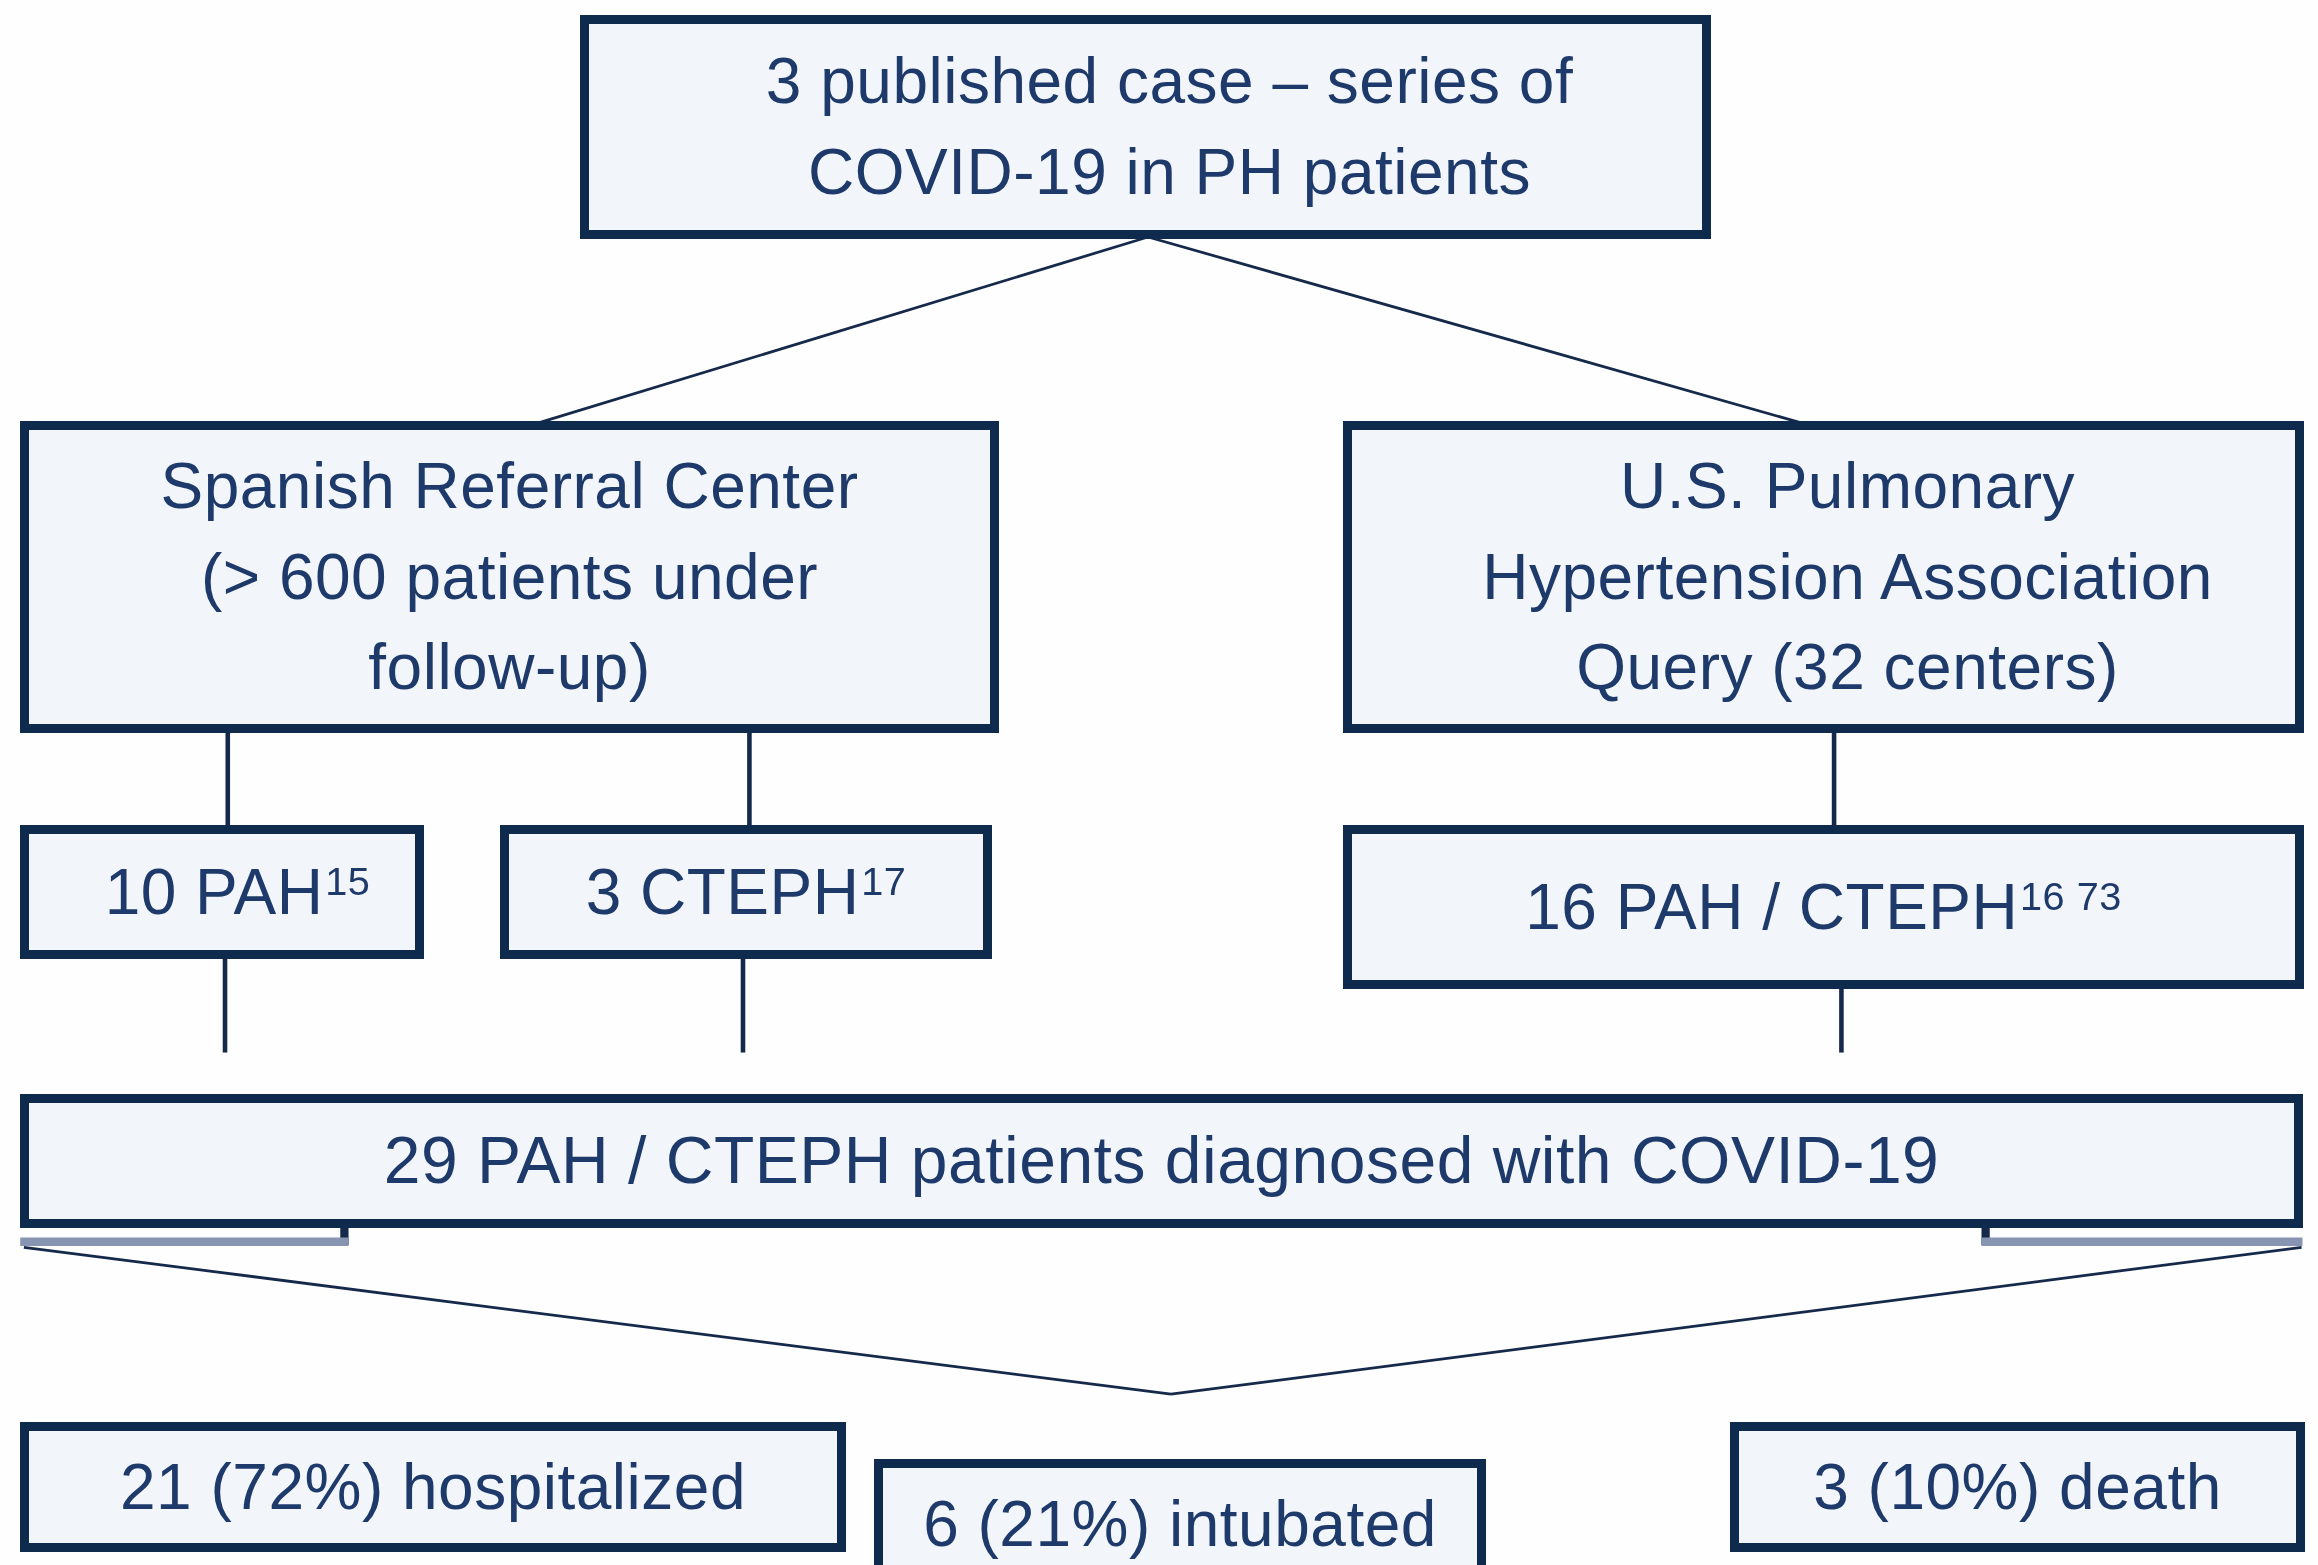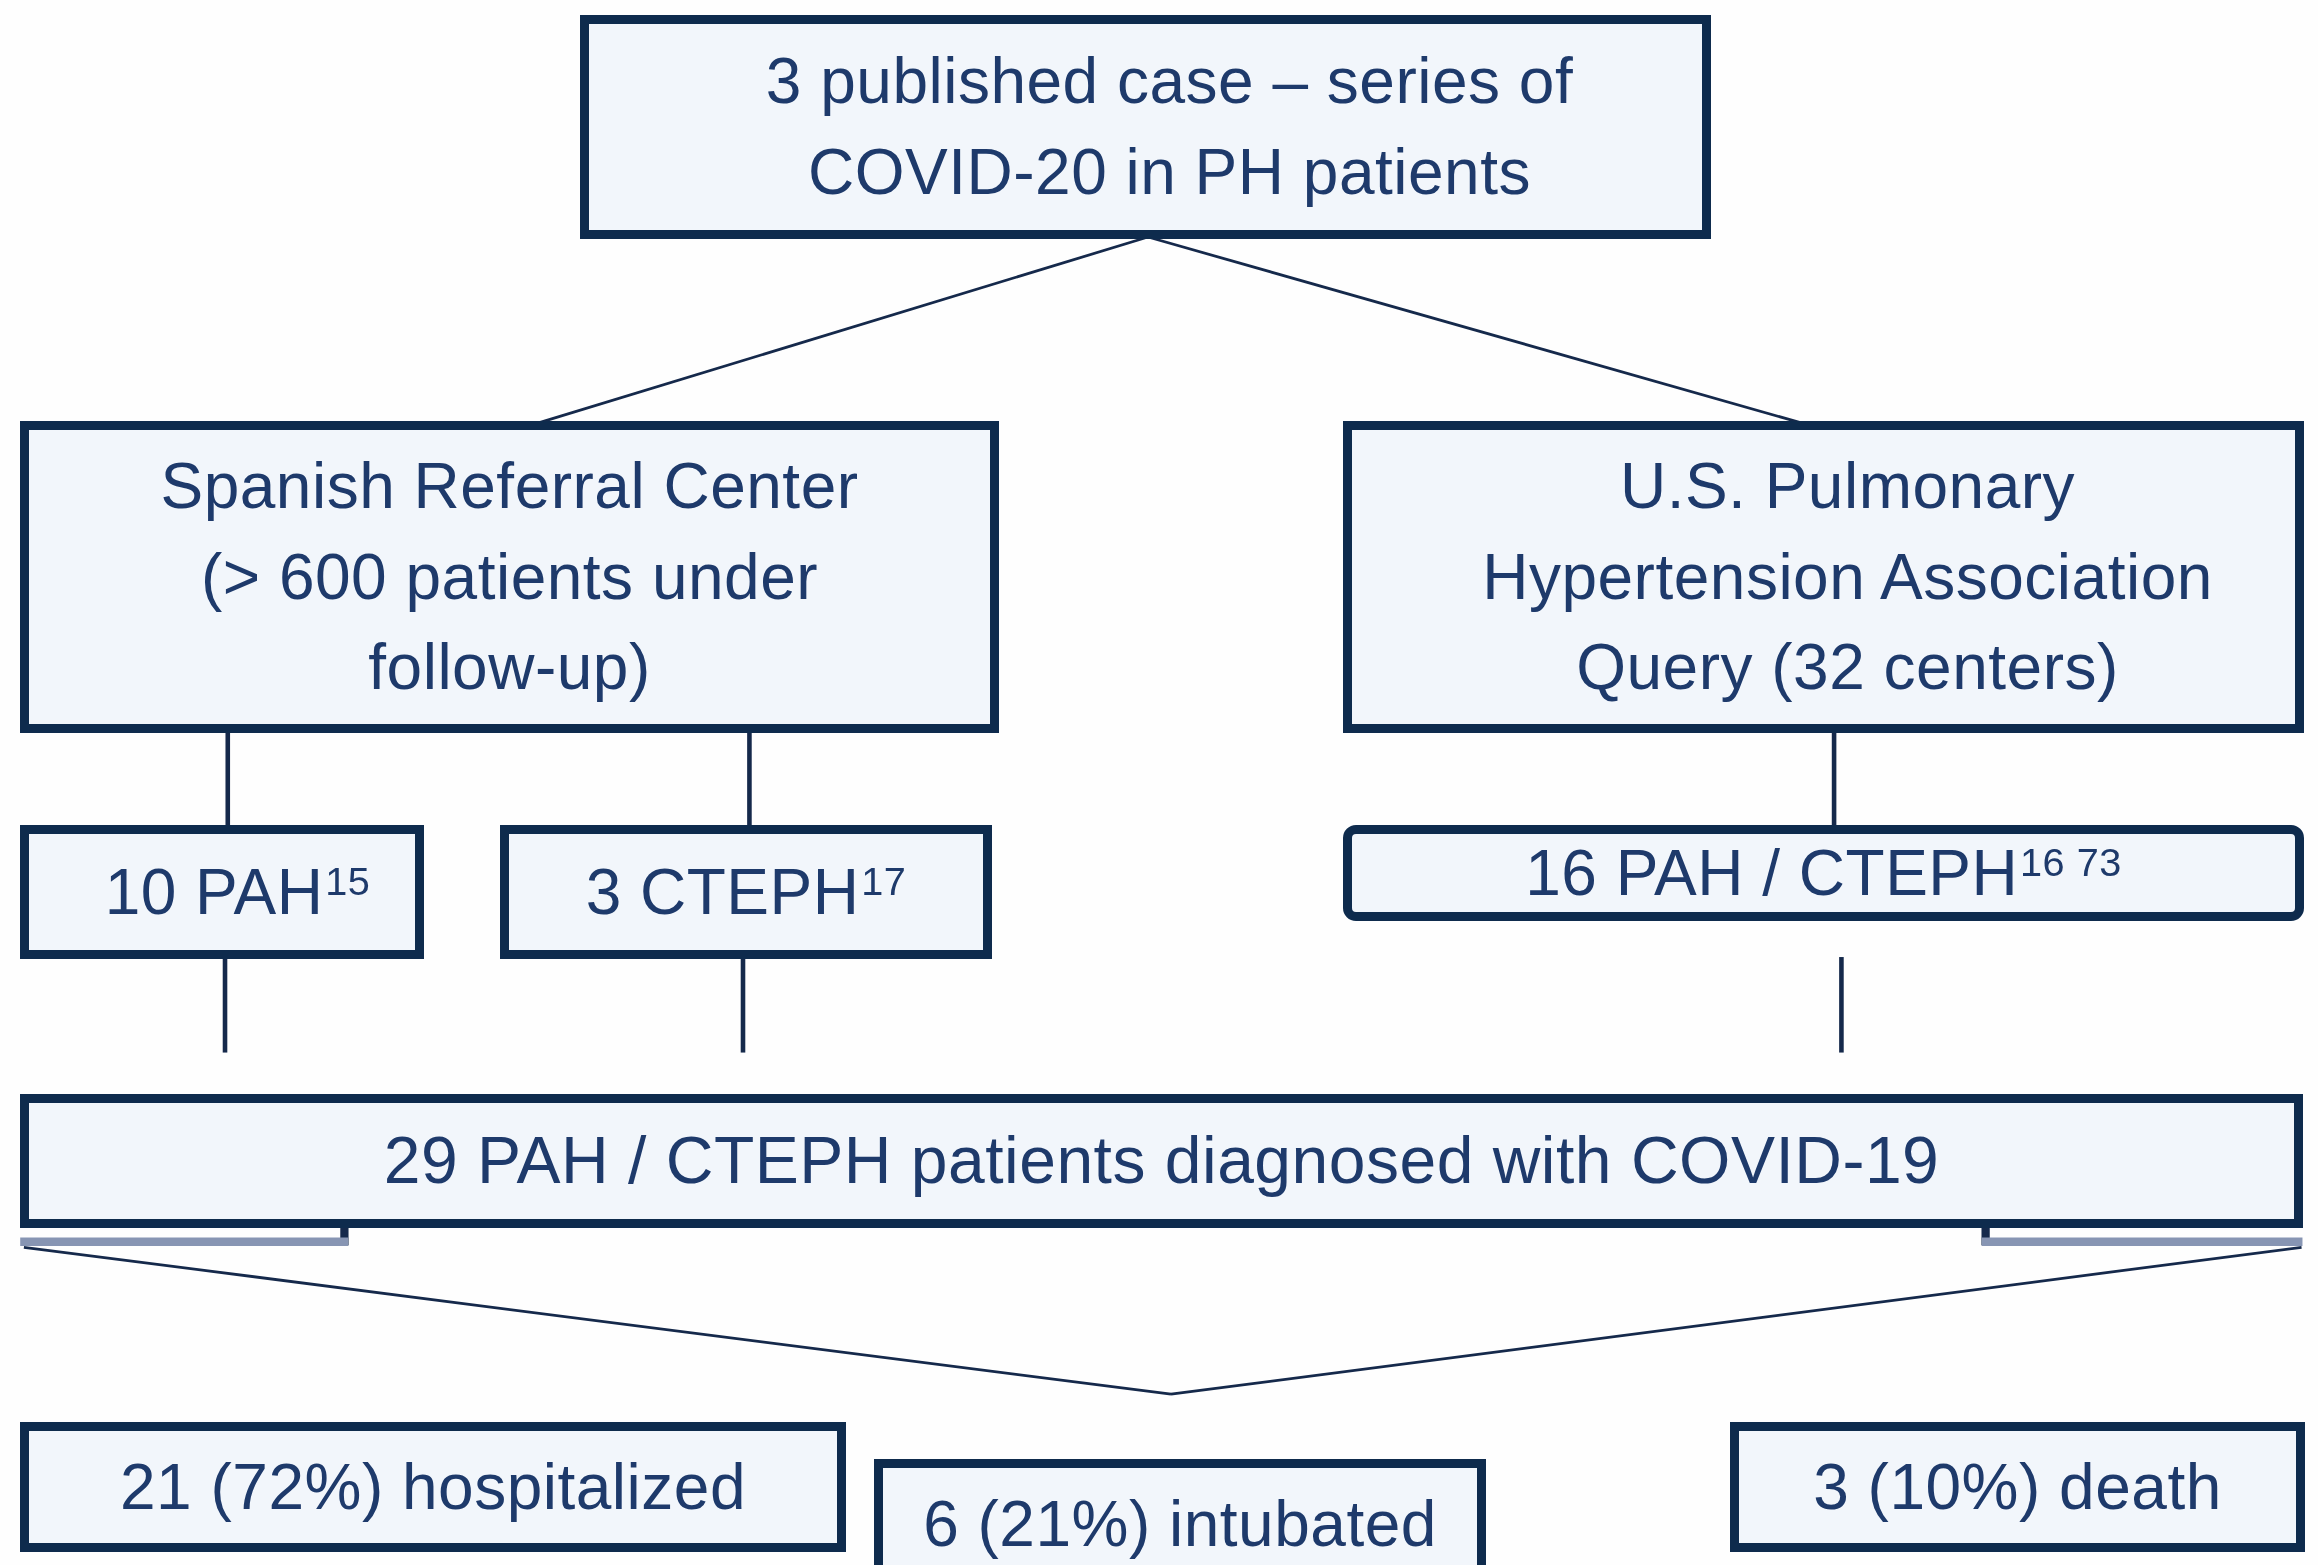--- a/index.html
+++ b/index.html
@@ -59,21 +59,21 @@
     vertical-align: baseline;
     margin-left: 1.8px;
   }
 
   
   #box-published     { left: 580px;  top: 14.7px;   width: 1131px; height: 224px; padding-left: 48px; }
   #box-spanish       { left: 20px;   top: 421px;  width: 979px; height: 312px; }
   #box-uspha         { left: 1343px; top: 421px;  width: 961px; height: 312px; padding-left: 48px; }
   #box-pah10         { left: 20px;   top: 825px;  width: 404px;  height: 134px; padding-left: 31px; }
   #box-cteph3        { left: 500px;  top: 825px;  width: 492px;  height: 134px; }
-  #box-pahcteph16    { left: 1343px; top: 825px;  width: 961px; height: 96px; border-radius: 13px; }
+  #box-pahcteph16    { left: 1343px; top: 825px;  width: 961px; height: 164px; }
   #box-diagnosed     { left: 20px;   top: 1094px; width: 2283px; height: 134px; font-size: 66px; }
   #box-hospitalized  { left: 20px;   top: 1422px; width: 826px;  height: 130px; }
   #box-intubated     { left: 874px;  top: 1422px; width: 612px;  height: 130px; margin-top: 37px; }
   #box-death         { left: 1730px; top: 1422px; width: 575px;  height: 130px; }
 </style>
 </head>
 <body>
 
 <div class="stage">
 
@@ -94,21 +94,21 @@
     <line class="conn conn-thick" x1="375" y1="1312" x2="375" y2="1356"></line>
     <line class="conn conn-thick" x1="2162" y1="1312" x2="2162" y2="1356"></line>
     <line class="conn-gray" x1="22" y1="1352" x2="379" y2="1352"></line>
     <line class="conn-gray" x1="2158" y1="1352" x2="2507" y2="1352"></line>
     <line class="conn conn-thin" x1="26" y1="1358" x2="1275" y2="1518"></line>
     <line class="conn conn-thin" x1="2506" y1="1358" x2="1275" y2="1518"></line>
   </svg>
 
   <div class="box" id="box-published">
     <span class="row">3 published case – series of</span>
-    <span class="row">COVID-20 in PH patients</span>
+    <span class="row">COVID-19 in PH patients</span>
   </div>
 
   <div class="box" id="box-spanish">
     <span class="row">Spanish Referral Center</span>
     <span class="row">(&gt; 600 patients under</span>
     <span class="row">follow-up)</span>
   </div>
 
   <div class="box" id="box-uspha">
     <span class="row">U.S. Pulmonary</span>

